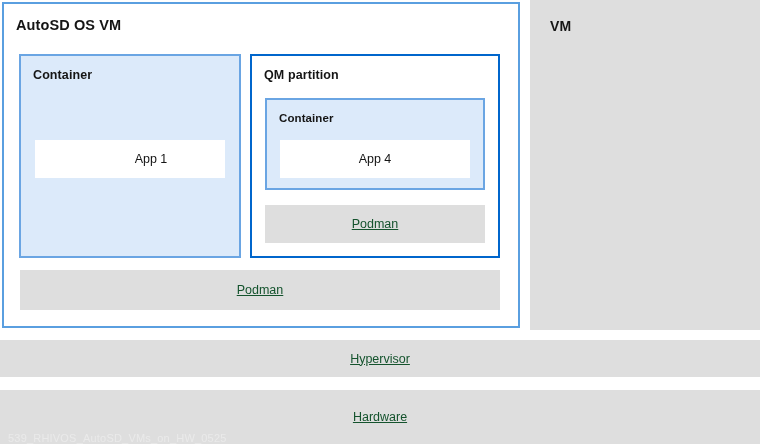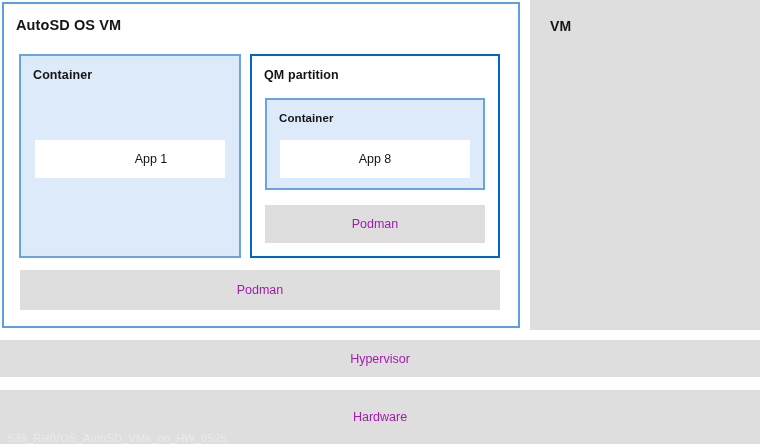--- a/index.html
+++ b/index.html
@@ -93,21 +93,22 @@
 
   
   .grey-bar {
     background: #dedede;
     display: flex;
     align-items: center;
     justify-content: center;
   }
   .grey-bar > span {
     font-size: 12.5px;
-    color: #a21caf;
+    color: #14532d;
+    text-decoration: underline;
   }
   .podman-qm   { left: 265px; top: 205px; width: 220px; height: 38px; }
   .podman-main { left: 20px;  top: 270px; width: 480px; height: 40px; }
   .hypervisor  { left: 0px;   top: 340px; width: 760px; height: 37px; }
   .hardware    { left: 0px;   top: 390px; width: 760px; height: 54px; }
 
   
   .vm-panel {
     left: 530px;
     top: 0px;
@@ -143,21 +144,21 @@
   <div class="abs app-box app1">
     <span>App 1</span>
   </div>
 
   <div class="abs qm-partition"></div>
   <div class="panel-title title-qm">QM partition</div>
 
   <div class="abs container-box container-qm"></div>
   <div class="panel-title title-container-qm">Container</div>
   <div class="abs app-box app2">
-    <span>App 8</span>
+    <span>App 4</span>
   </div>
 
   <div class="abs grey-bar podman-qm">
     <span>Podman</span>
   </div>
 
   <div class="abs grey-bar podman-main">
     <span>Podman</span>
   </div>
 

